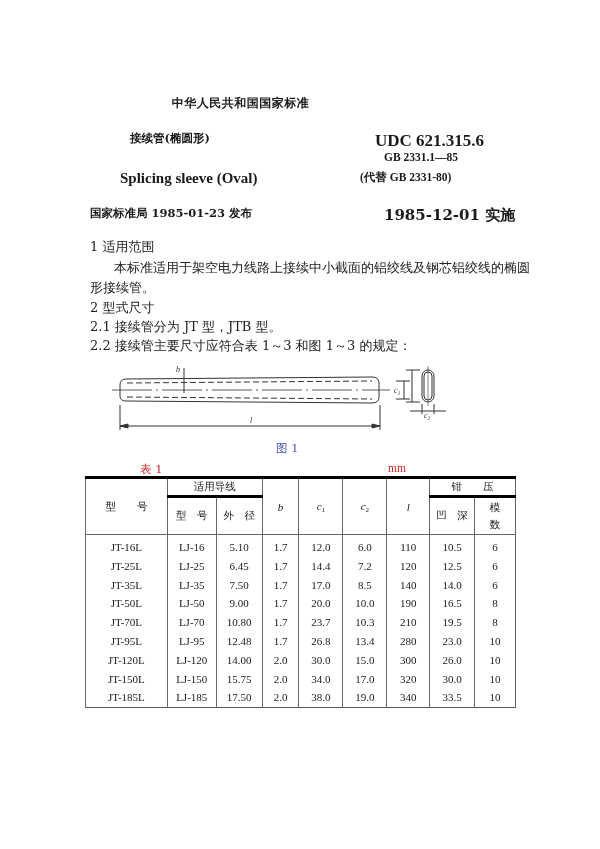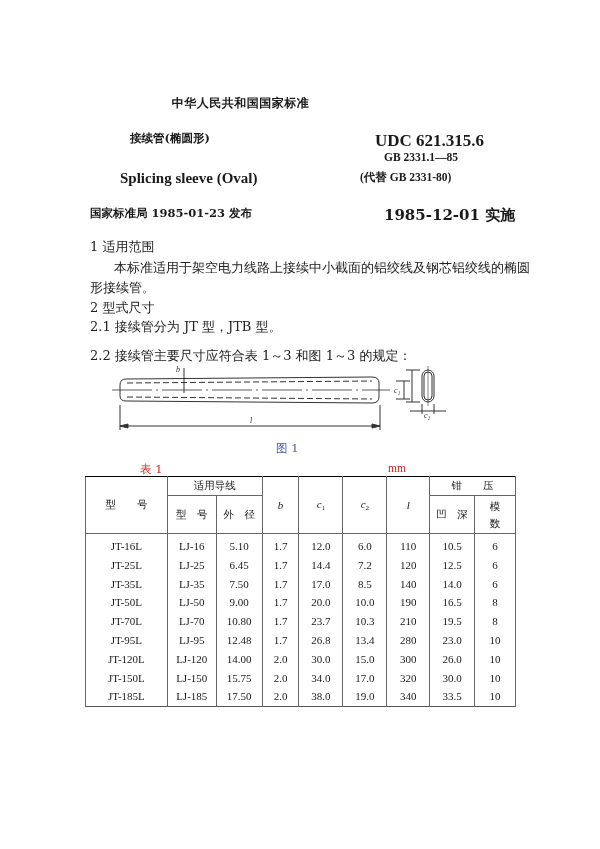--- a/index.html
+++ b/index.html
@@ -17,38 +17,38 @@
     .replace { left: 360px; top: 170px; font-family: "Liberation Serif", serif; font-size: 11.5px; font-weight: bold; }
     .issued { left: 90px; top: 206px; font-size: 11.5px; font-weight: bold; }
     .effective { left: 384px; top: 206px; font-size: 15px; font-weight: bold; }
 
     .body-text { font-size: 13px; color: #222; }
     .s1 { left: 90px; top: 238px; }
     .p1 { left: 114px; top: 259px; }
     .p1b { left: 90px; top: 279px; }
     .s2 { left: 90px; top: 299px; }
     .s21 { left: 90px; top: 318px; }
-    .s22 { left: 90px; top: 337px; margin-top: 10px; }
+    .s22 { left: 90px; top: 337px; }
 
     .figure { left: 110px; top: 360px; width: 400px; height: 80px; }
     .fig-caption { left: 260px; top: 441px; font-size: 11.5px; color: #4a55b5; margin-left: 16px; }
     .tab-caption { left: 140px; top: 462px; font-size: 11.5px; color: #d02525; }
     .unit { left: 388px; top: 462px; font-family: "Liberation Serif", serif; font-size: 11.5px; color: #d02525; }
 
     table.spec {
       position: absolute; left: 85px; top: 476px; width: 431px;
       border-collapse: collapse;
       font-family: "Liberation Serif", serif; font-size: 11px;
       border: 1.5px solid #555;
     }
     table.spec th, table.spec td {
       border-left: 1px solid #666; border-right: 1px solid #666;
       text-align: center; padding: 0; font-weight: normal;
     }
-    table.spec thead th { border-top: 1px solid #000000; border-bottom: 1px solid #666; margin-top: 28px; }
+    table.spec thead th { border-top: 3px solid #000000; border-bottom: 1px solid #666; margin-top: 28px; }
     table.spec thead th.cn { font-family: "DejaVu Serif", serif; font-size: 10.5px; letter-spacing: 0px; }
     table.spec thead th.it { font-style: italic; font-size: 11px; }
     table.spec tbody td { height: 18.8px; line-height: 18.8px; }
     table.spec tbody tr:first-child td { padding-top: 3px; }
     .sub { font-size: 7px; vertical-align: -2px; font-style: normal; }
   </style>
 </head>
 <body>
 
 <div class="abs t-main">中华人民共和国国家标准</div>

